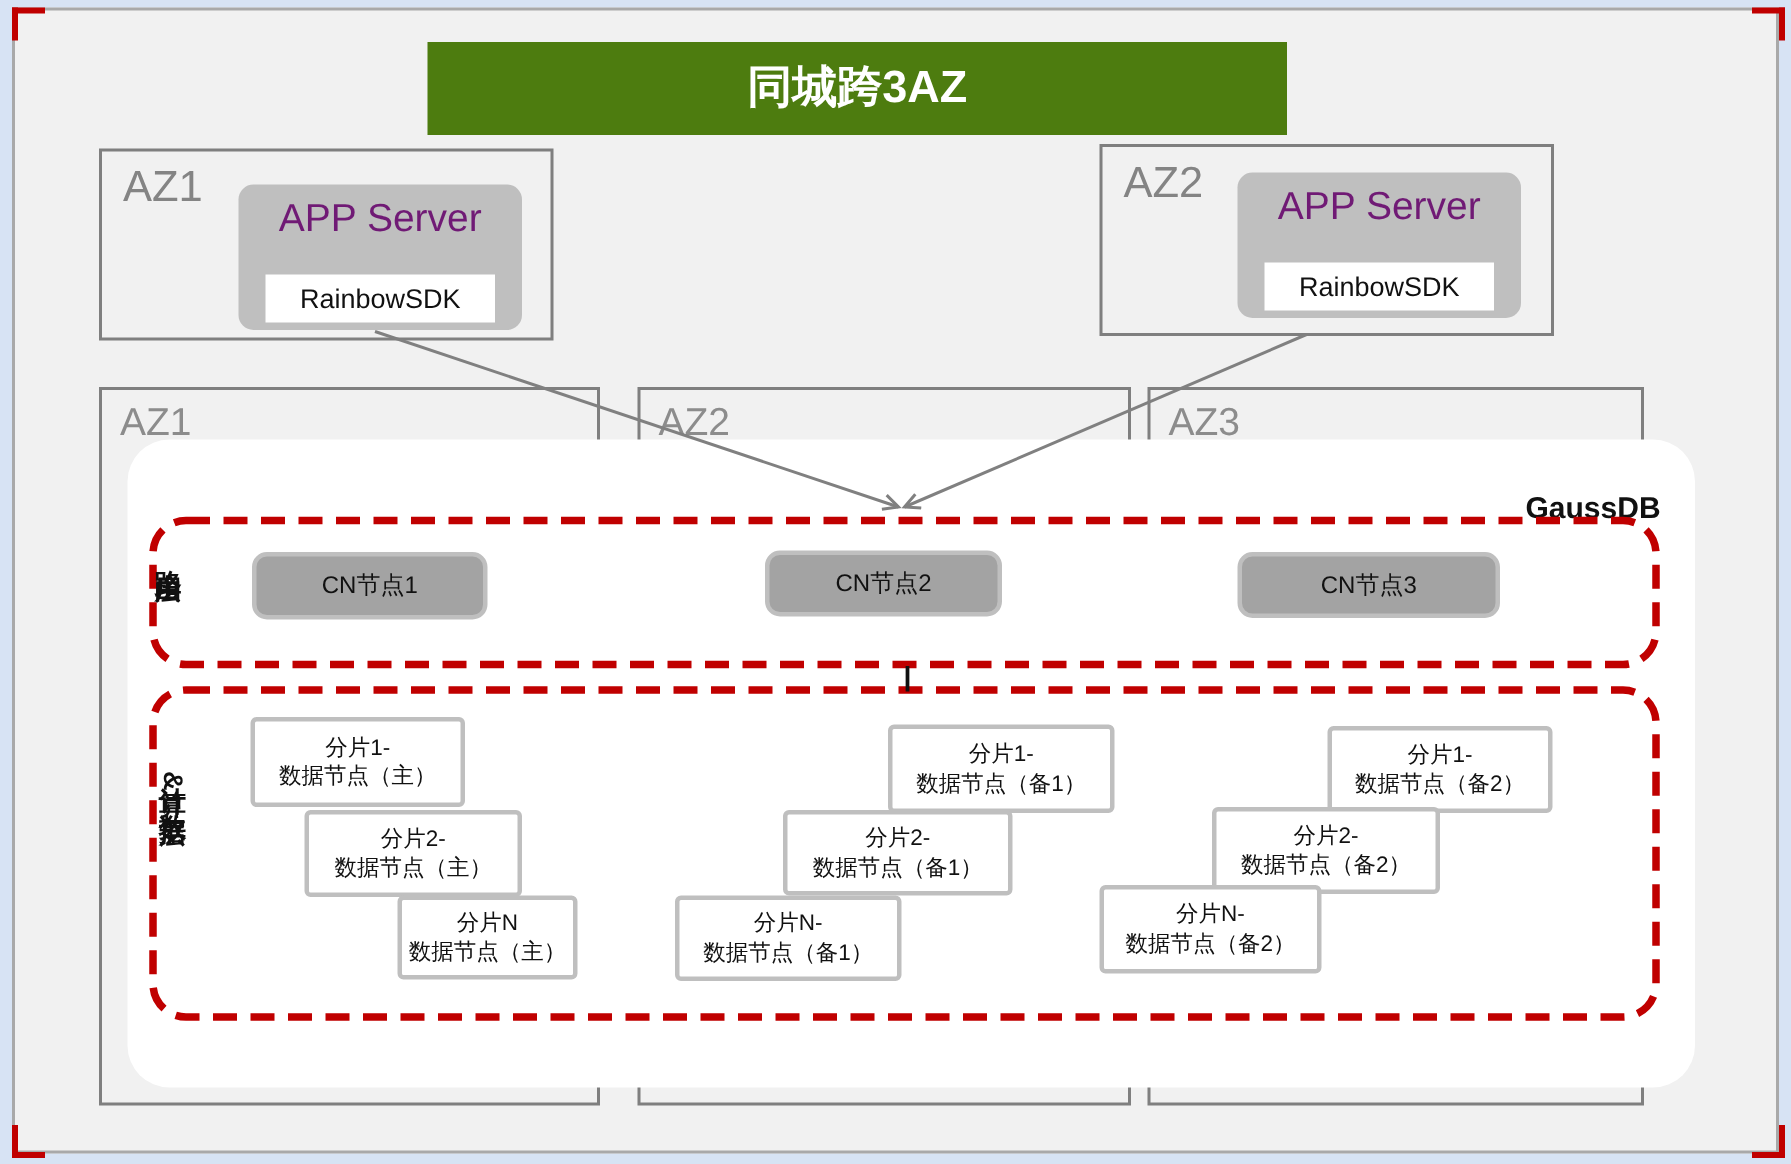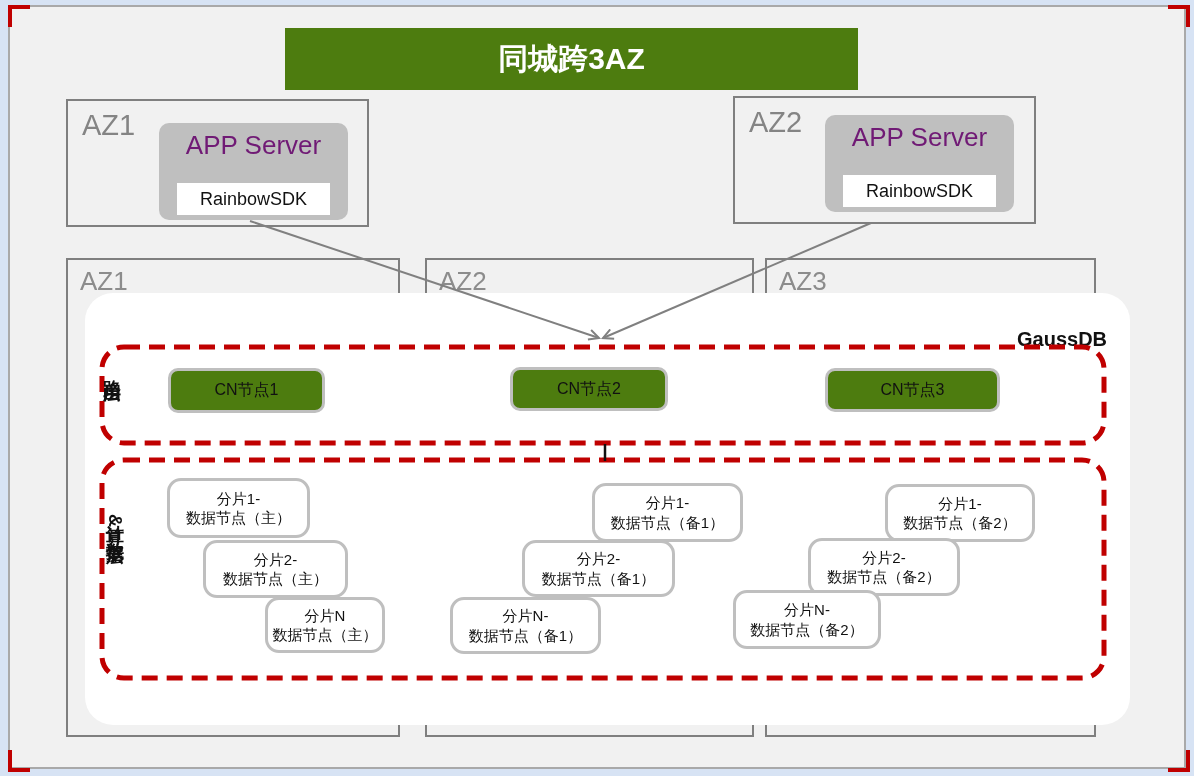--- a/index.html
+++ b/index.html
@@ -51,27 +51,27 @@
   }
 
   .overlay-svg{position:absolute;left:0;top:0;z-index:3;pointer-events:none;}
 
   .vlabel{
     position:absolute;writing-mode:vertical-rl;text-orientation:mixed;
     font-weight:bold;color:#111;font-size:18px;letter-spacing:2px;z-index:4;
   }
 
   .cn-node{
-    position:absolute;background:#4d7c0f;border:3px solid #bfbfbf;border-radius:10px;
+    position:absolute;background:#a3a3a3;border:3px solid #bfbfbf;border-radius:10px;
     box-sizing:border-box;display:flex;align-items:center;justify-content:center;
     font-size:16px;color:#111;z-index:4;
   }
 
   .shard{
-    position:absolute;background:#ffffff;border:3.5px solid #bfbfbf;border-radius:14px;
+    position:absolute;background:#ffffff;border:3.5px solid #bfbfbf;border-radius:4px;
     box-sizing:border-box;display:flex;flex-direction:column;align-items:center;justify-content:center;
     font-size:15px;line-height:1.3;color:#111;text-align:center;z-index:4;
   }
 </style>
 </head>
 <body>
 
 <div class="canvas"></div>
 <div class="corner tl"></div>
 <div class="corner tr"></div>

